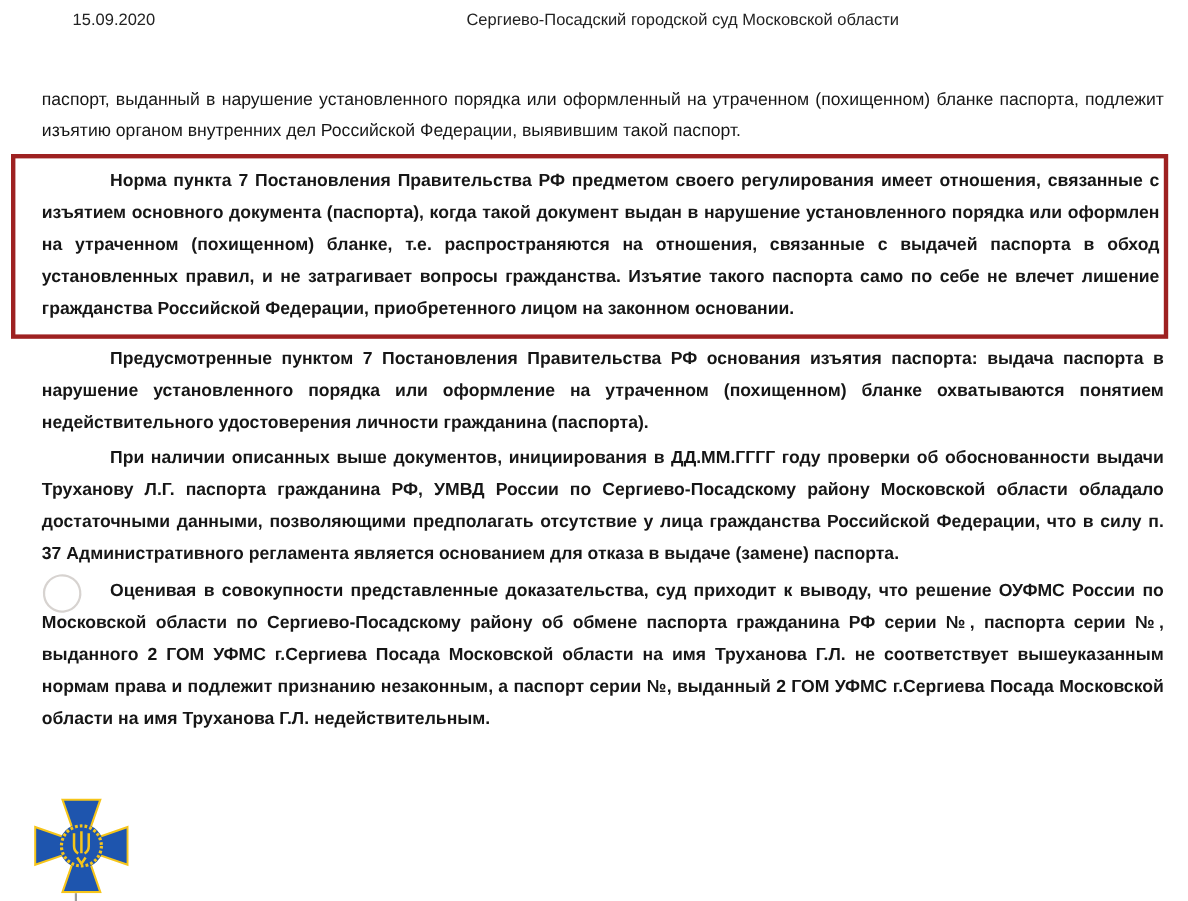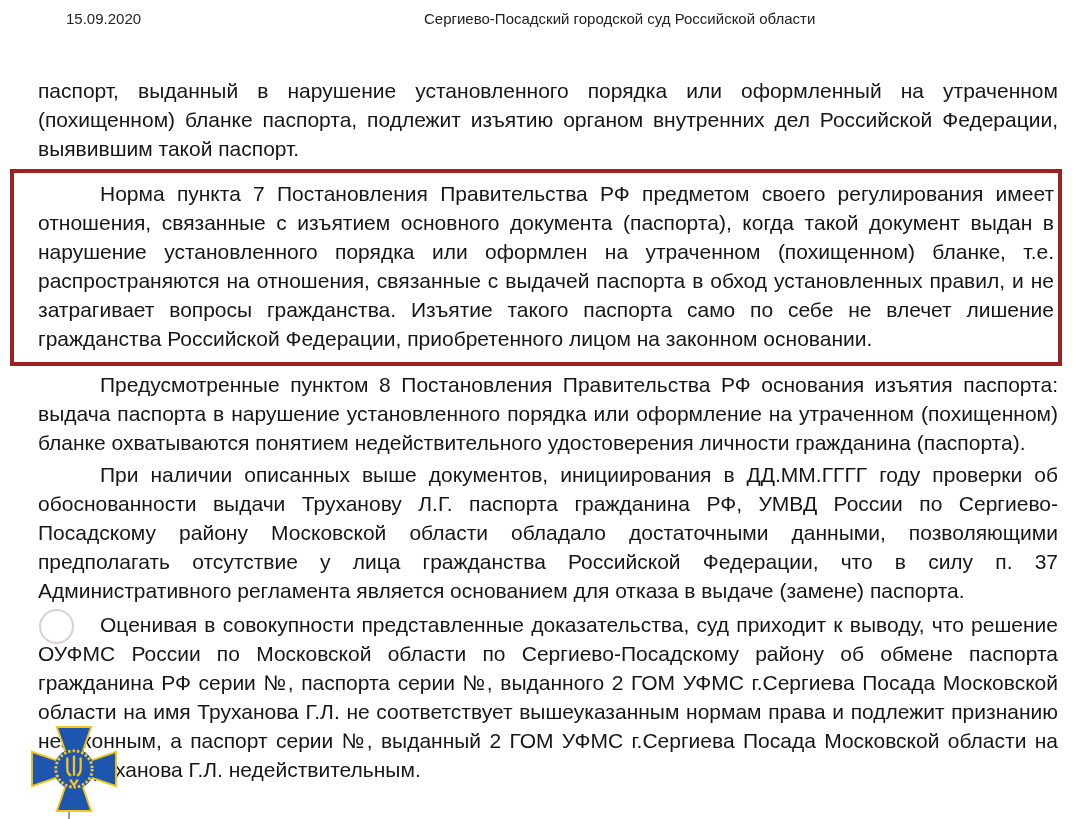--- a/index.html
+++ b/index.html
@@ -18,26 +18,26 @@
     height: 76px;
     font-size: 15px;
     color: #222222;
   }
   .doc-date  { position: absolute; left: 66px;  top: 10px; }
   .doc-court { position: absolute; left: 424px; top: 10px; }
 
   
   .doc-content {
     padding: 0 22px 0 38px;
-    font-size: 21px;
+    font-size: 16px;
     line-height: 29px;
     text-align: justify;
   }
   .doc-content p { margin: 0; }
-  .para-indent { text-indent: 62px; }
+  .para-indent { text-indent: 62px; font-weight: bold; }
   .para-gap { margin-top: 3px !important; }
 
   .highlight-box {
     border: 4px solid #9e2121;
     margin: 6px -4px 4px -28px;
     padding: 6px 4px 9px 24px;
   }
 
   .p5-wrap { position: relative; margin-top: 5px; }
   .punch-mark {
@@ -77,32 +77,32 @@
   }
   .logo-text span { display: block; }
 </style>
 </head>
 <body>
 
 <div class="page">
 
   <div class="doc-header">
     <span class="doc-date">15.09.2020</span>
-    <span class="doc-court">Сергиево-Посадский городской суд Российской области</span>
+    <span class="doc-court">Сергиево-Посадский городской суд Московской области</span>
   </div>
 
   <div class="doc-content">
 
     <p>паспорт, выданный в нарушение установленного порядка или оформленный на утраченном (похищенном) бланке паспорта, подлежит изъятию органом внутренних дел Российской Федерации, выявившим такой паспорт.</p>
 
     <div class="highlight-box">
       <p class="para-indent">Норма пункта 7 Постановления Правительства РФ предметом своего регулирования имеет отношения, связанные с изъятием основного документа (паспорта), когда такой документ выдан в нарушение установленного порядка или оформлен на утраченном (похищенном) бланке, т.е. распространяются на отношения, связанные с выдачей паспорта в обход установленных правил, и не затрагивает вопросы гражданства. Изъятие такого паспорта само по себе не влечет лишение гражданства Российской Федерации, приобретенного лицом на законном основании.</p>
     </div>
 
-    <p class="para-indent para-gap">Предусмотренные пунктом 8 Постановления Правительства РФ основания изъятия паспорта: выдача паспорта в нарушение установленного порядка или оформление на утраченном (похищенном) бланке охватываются понятием недействительного удостоверения личности гражданина (паспорта).</p>
+    <p class="para-indent para-gap">Предусмотренные пунктом 7 Постановления Правительства РФ основания изъятия паспорта: выдача паспорта в нарушение установленного порядка или оформление на утраченном (похищенном) бланке охватываются понятием недействительного удостоверения личности гражданина (паспорта).</p>
 
     <p class="para-indent para-gap">При наличии описанных выше документов, инициирования в ДД.ММ.ГГГГ году проверки об обоснованности выдачи Труханову Л.Г. паспорта гражданина РФ, УМВД России по Сергиево-Посадскому району Московской области обладало достаточными данными, позволяющими предполагать отсутствие у лица гражданства Российской Федерации, что в силу п. 37 Административного регламента является основанием для отказа в выдаче (замене) паспорта.</p>
 
     <div class="p5-wrap">
       <span class="punch-mark"></span>
       <p class="para-indent">Оценивая в совокупности представленные доказательства, суд приходит к выводу, что решение ОУФМС России по Московской области по Сергиево-Посадскому району об обмене паспорта гражданина РФ серии №, паспорта серии №, выданного 2 ГОМ УФМС г.Сергиева Посада Московской области на имя Труханова Г.Л. не соответствует вышеуказанным нормам права и подлежит признанию незаконным, а паспорт серии №, выданный 2 ГОМ УФМС г.Сергиева Посада Московской области на имя Труханова Г.Л. недействительным.</p>
     </div>
 
   </div>
 

